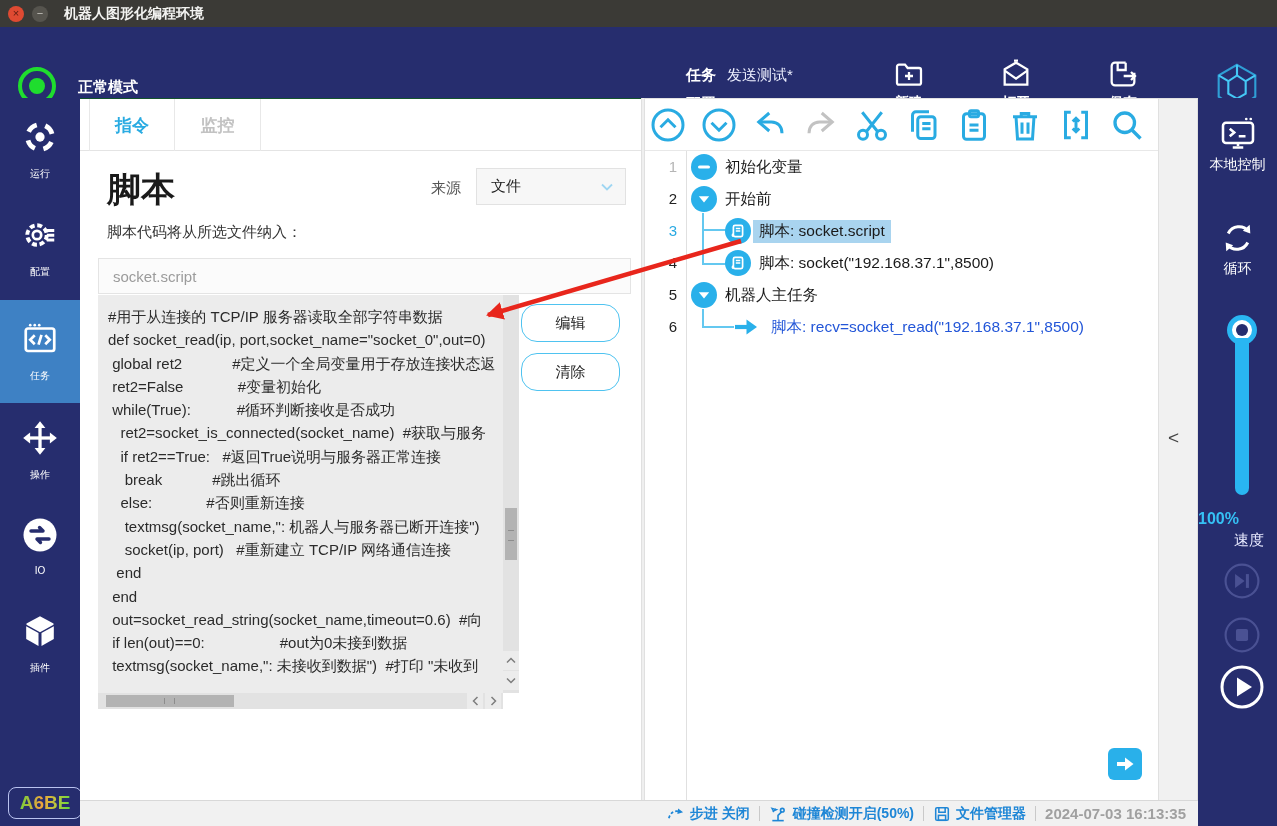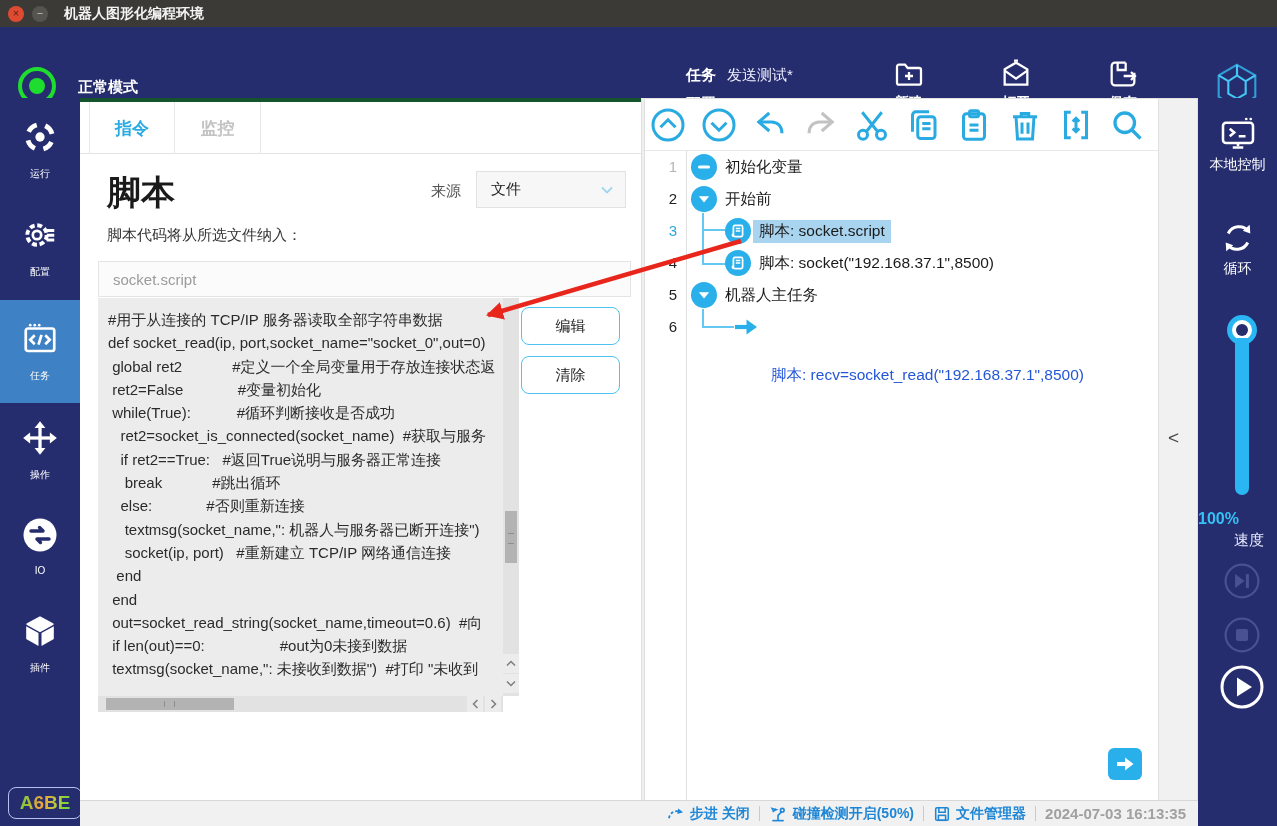--- a/index.html
+++ b/index.html
@@ -31,58 +31,58 @@
 
   
   #left-sidebar { position:absolute; left:0; top:98px; width:80px; height:728px; background:#262d6e; }
   .nav-item { position:absolute; left:0; width:80px; height:72px; display:flex; flex-direction:column; align-items:center; justify-content:center; cursor:pointer; }
   .nav-item.active { background:#3e81c4; height:103px; }
   .nav-icon { width:36px; height:36px; }
   .nav-label { margin-top:12px; color:#fff; font-size:10px; }
   .robot-model { position:absolute; left:8px; top:689px; width:74px; height:32px; border:1px solid #b9c2ef; border-radius:8px; display:flex; align-items:center; justify-content:center; font-size:19px; font-weight:bold; background:linear-gradient(100deg,#54dd3a 10%,#efa23c 45%,#b8c83c 65%,#46e23a 90%); -webkit-background-clip:text; background-clip:text; color:transparent; cursor:pointer; }
 
   
-  #main-panel { position:absolute; left:80px; top:98px; width:561px; height:702px; background:#fff; border-top:4px solid #14532d; }
+  #main-panel { position:absolute; left:80px; top:98px; width:561px; height:702px; background:#fff; border-top:1px solid #14532d; }
   .panel-gap { position:absolute; left:641px; top:98px; width:4px; height:702px; background:#efefef; border-left:1px solid #e0e0e0; border-right:1px solid #e0e0e0; }
   .tabs-row { position:absolute; left:0; top:0; width:561px; height:52px; border-bottom:1px solid #e4e4e4; display:flex; }
   .tab { width:86px; height:52px; display:flex; align-items:center; justify-content:center; font-size:17px; font-weight:bold; color:#c2c2c2; border-right:1px solid #e8e8e8; cursor:pointer; }
   .tab:first-child { border-left:1px solid #e8e8e8; margin-left:9px; }
   .tab.active { color:#29abe2; }
   .mp-title { position:absolute; left:27px; top:68px; font-size:34px; font-weight:bold; color:#1a1a1a; }
   .source-label { position:absolute; left:351px; top:80px; font-size:15px; color:#555; }
   .source-select { position:absolute; left:396px; top:69px; width:150px; height:37px; background:#f7f7f7; border:1px solid #e2e2e2; display:flex; align-items:center; padding-left:14px; font-size:15px; color:#222; cursor:pointer; }
   .source-select .chev { position:absolute; right:12px; top:14px; }
   .mp-desc { position:absolute; left:27px; top:124px; font-size:15px; color:#333; }
   .filename { position:absolute; left:18px; top:159px; width:533px; height:36px; border:1px solid #e4e4e4; background:#fbfbfb; display:flex; align-items:center; padding-left:14px; font-size:15px; color:#9b9b9b; }
   .code-box { position:absolute; left:18px; top:196px; width:405px; height:398px; background:#ececec; overflow:hidden; padding:10px 0 0 10px; }
   .code-line { white-space:pre; font-size:15px; line-height:23.3px; color:#2b2b2b; }
   .vscroll { position:absolute; left:423px; top:196px; width:16px; height:398px; background:#e2e2e2; }
   .vthumb { position:absolute; left:2px; top:213px; width:12px; height:52px; background:#b3b3b3; }
   .vthumb::after { content:""; position:absolute; left:3px; top:22px; width:6px; height:9px; border-top:1px solid #8d8d8d; border-bottom:1px solid #8d8d8d; box-shadow:0 4px 0 -3px #8d8d8d; }
   .scroll-btn { position:absolute; width:16px; height:19px; background:#ececec; display:flex; align-items:center; justify-content:center; color:#7d7d7d; font-size:11px; cursor:pointer; }
   .hscroll { position:absolute; left:18px; top:594px; width:405px; height:16px; background:#e2e2e2; }
   .hthumb { position:absolute; left:8px; top:2px; width:128px; height:12px; background:#b3b3b3; }
   .hthumb::after { content:""; position:absolute; top:3px; left:58px; width:9px; height:6px; border-left:1px solid #8d8d8d; border-right:1px solid #8d8d8d; box-shadow:4px 0 0 -3px #8d8d8d; }
-  .side-btn { position:absolute; left:441px; width:99px; height:38px; background:#fff; border:1px solid #4fc3f0; border-radius:8px; font-size:15px; color:#222; font-family:inherit; cursor:pointer; }
+  .side-btn { position:absolute; left:441px; width:99px; height:38px; background:#fff; border:1px solid #4fc3f0; border-radius:16px; font-size:15px; color:#222; font-family:inherit; cursor:pointer; }
   #edit-btn { top:205px; } #clear-btn { top:254px; }
 
   
   #tree-panel { position:absolute; left:645px; top:98px; width:513px; height:702px; background:#fff; border-top:1px solid #e2e2e2; }
   #tree-toolbar { position:absolute; left:0; top:0; width:513px; height:52px; border-bottom:1px solid #e8e8e8; display:flex; align-items:center; gap:15px; padding-left:5px; }
   .tb-btn { width:36px; height:36px; cursor:pointer; }
   .num-divider { position:absolute; left:41px; top:52px; width:1px; height:650px; background:#e0e0e0; }
   .connector { position:absolute; background:#64c8f0; }
   #tree-rows { position:absolute; left:0; top:52px; width:513px; height:650px; }
   .tree-row { position:absolute; left:0; width:513px; height:32px; cursor:pointer; }
   .tr-num { position:absolute; left:0; top:7px; width:32px; text-align:right; font-size:15px; color:#222; }
   .tr-num.muted { color:#b5b5b5; } .tr-num.accent { color:#29a9e2; }
   .tr-icon { position:absolute; top:3px; width:26px; height:26px; }
   .tr-label { position:absolute; top:5px; font-size:15.5px; color:#1a1a1a; padding:1px 6px; white-space:nowrap; }
   .tr-label.sel { background:#a9d4ef; }
-  .tr-label.link { color:#2356d8;margin-top:48px; }
+  .tr-label.link { color:#2356d8; }
   .next-btn { position:absolute; left:463px; top:649px; width:34px; height:32px; background:#29b0ea; border-radius:6px; display:flex; align-items:center; justify-content:center; cursor:pointer; }
 
   
   #gutter { position:absolute; left:1158px; top:98px; width:40px; height:702px; background:#f1f1f1; border:1px solid #e0e0e0; border-bottom:none; cursor:pointer; }
   .collapse-chevron { position:absolute; left:9px; top:328px; font-size:19px; color:#444; }
 
   
   #right-sidebar { position:absolute; left:1198px; top:98px; width:79px; height:728px; background:#262d6e; }
   .rs-item { position:absolute; left:0; width:79px; display:flex; flex-direction:column; align-items:center; cursor:pointer; }
   .rs-icon { width:36px; height:36px; }

